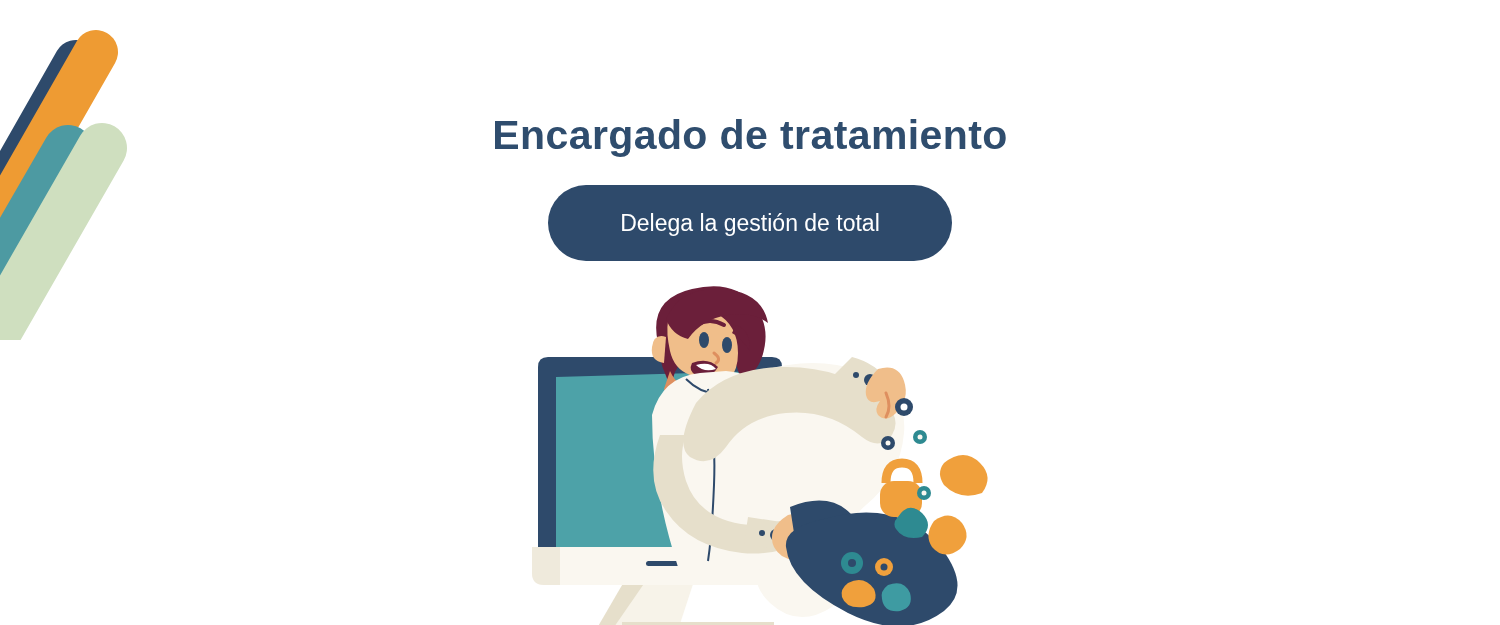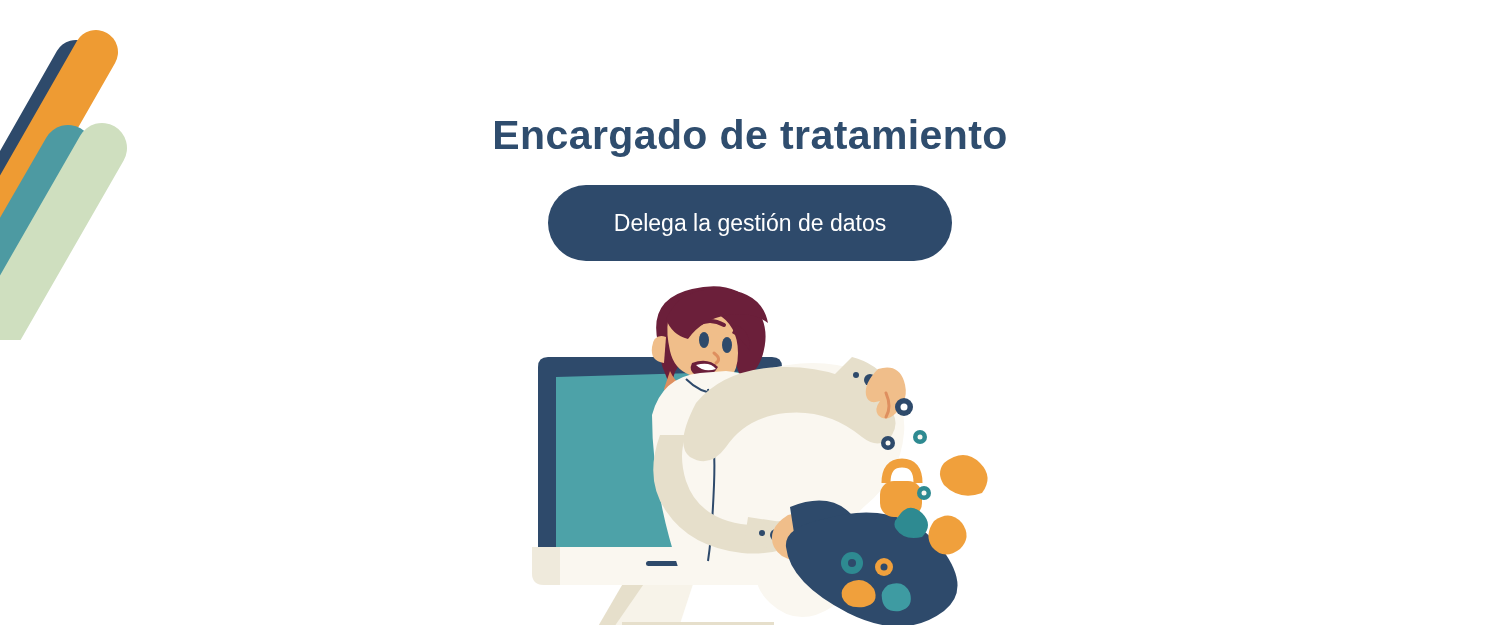--- a/index.html
+++ b/index.html
@@ -83,21 +83,21 @@
         <line x1="-46" y1="300" x2="96" y2="52" stroke="#EE9B33" stroke-width="44"></line>
         <line x1="-36" y1="330" x2="68" y2="150" stroke="#4D9AA2" stroke-width="50"></line>
         <line x1="-14" y1="350" x2="102" y2="148" stroke="#CFDFBF" stroke-width="50"></line>
       </g>
     </svg>
   </div>
 
   <div class="headline">Encargado de tratamiento</div>
 
   <div class="badge">
-    <span class="badge-line">Delega la gestión de datos</span>
+    <span class="badge-line">Delega la gestión de total</span>
   </div>
 
   <div class="illustration">
     <svg width="520" height="345" viewBox="0 0 520 345" xmlns="http://www.w3.org/2000/svg">
 
       <g>
 
         <path d="M128 290 L196 290 L178 345 L96 345 Z" fill="#F7F3E9"></path>
         <path d="M128 290 L150 290 L112 345 L96 345 Z" fill="#E6DFCB"></path>
         <rect x="122" y="337" width="152" height="12" fill="#E6DFCB"></rect>

